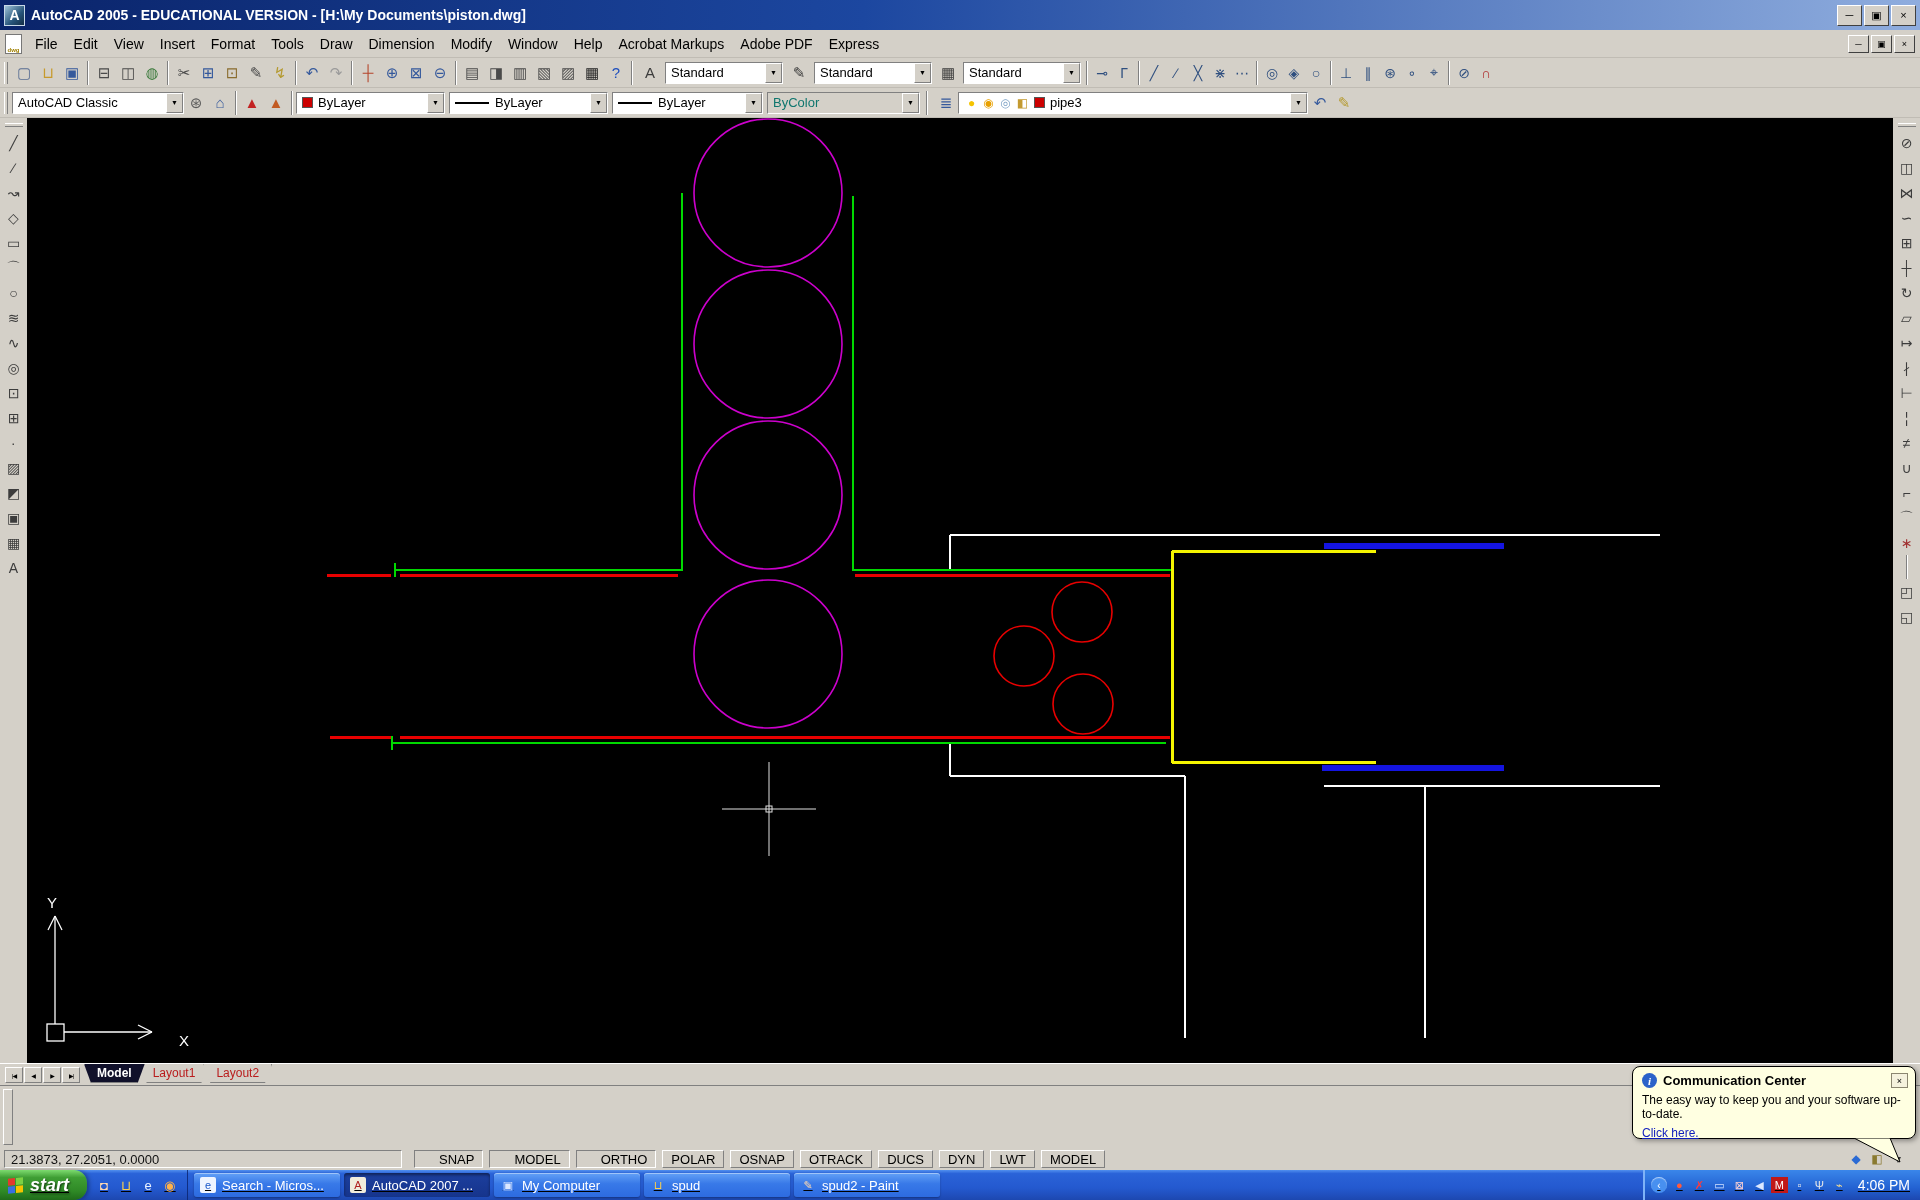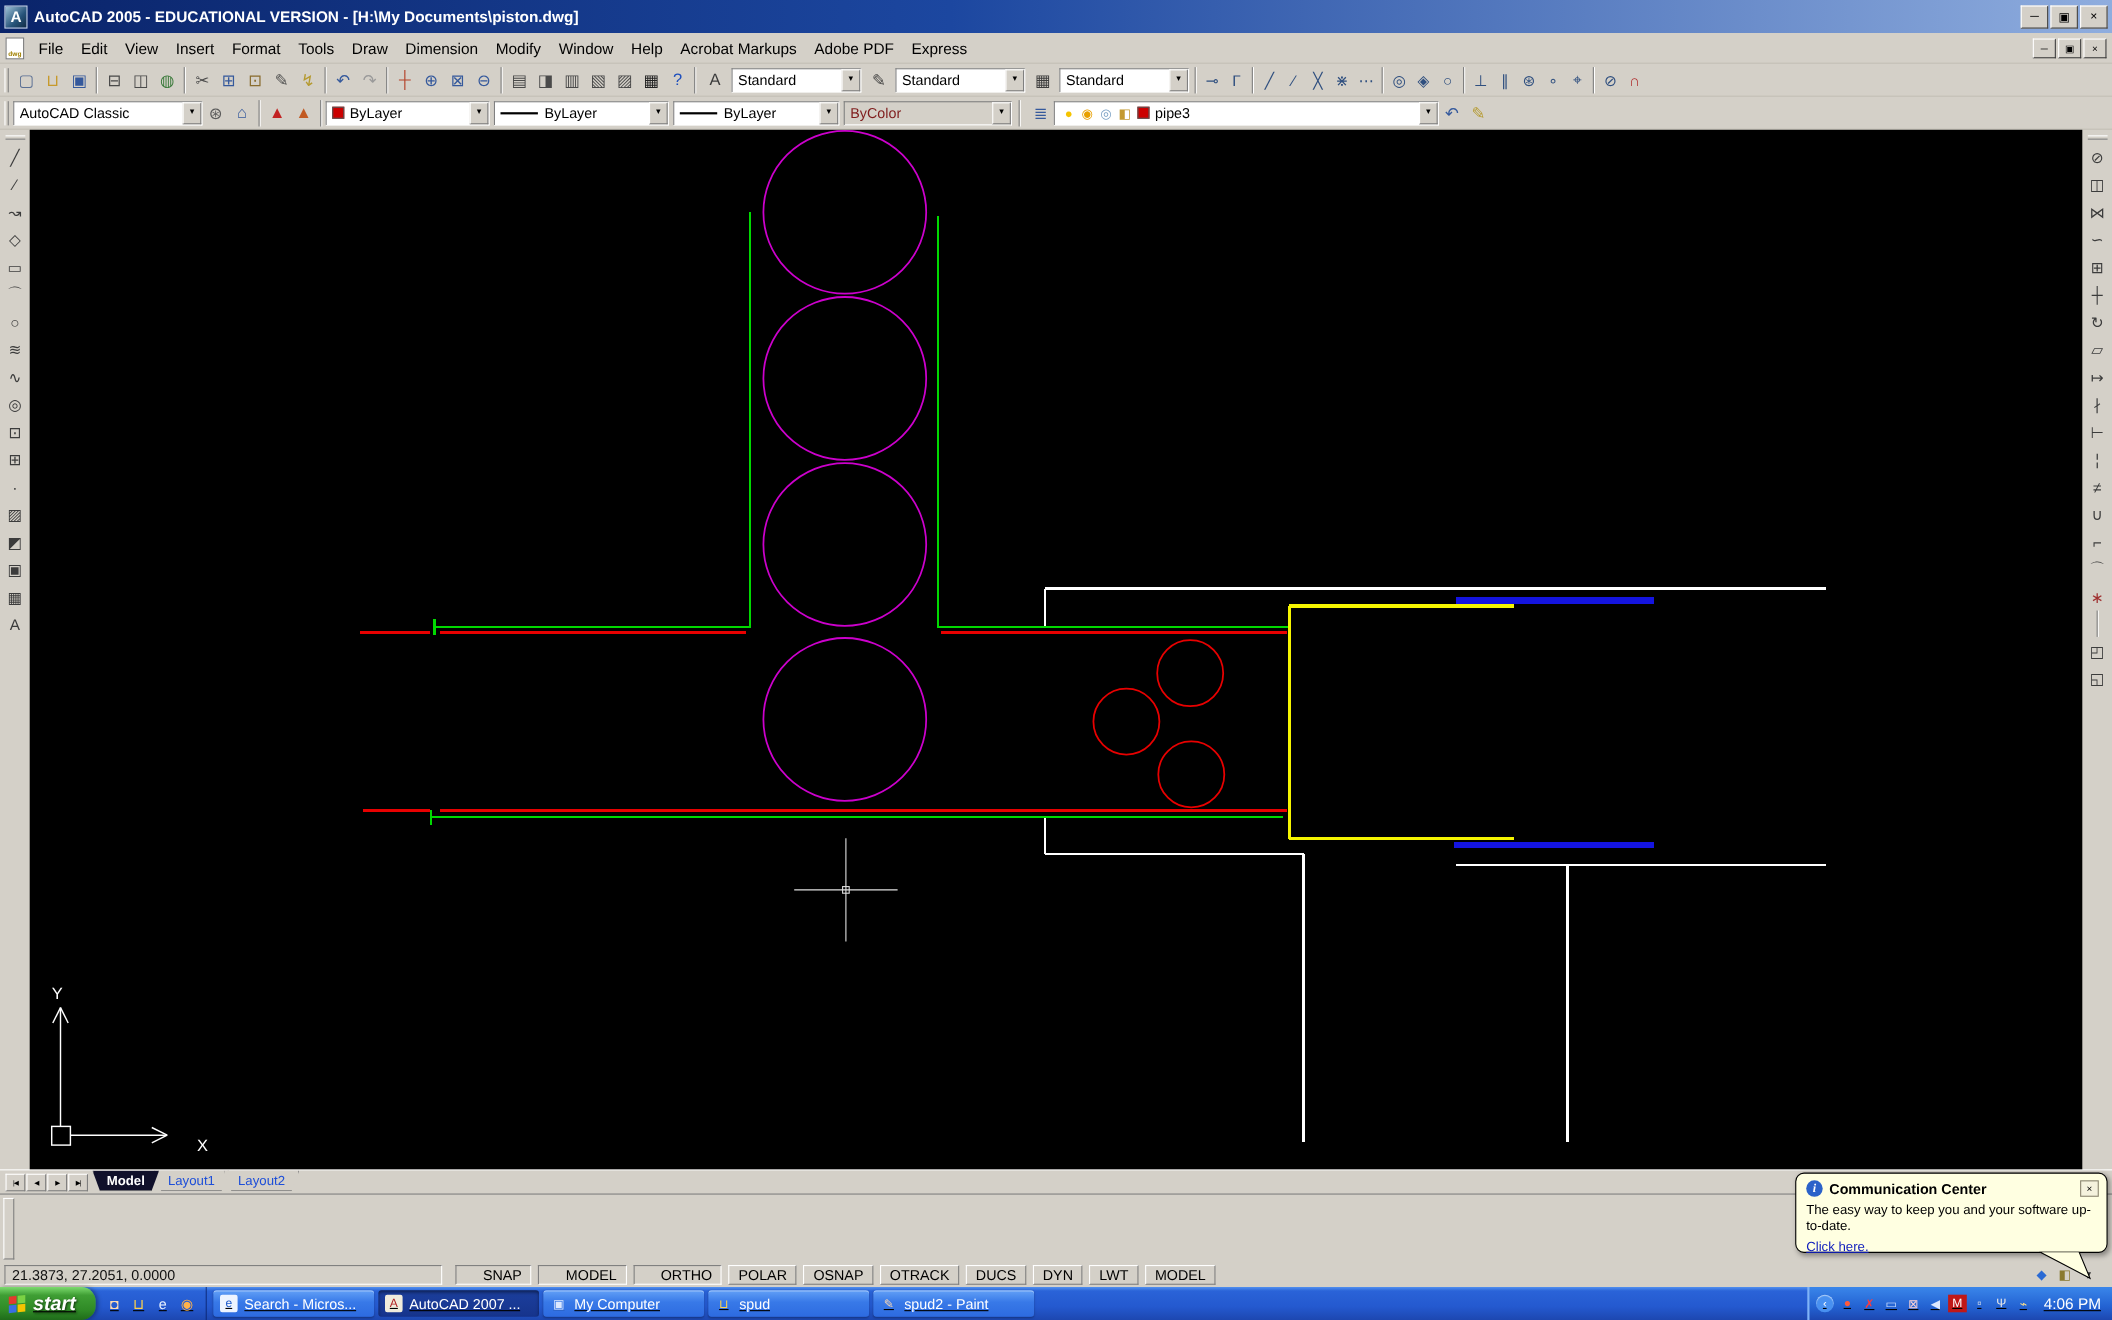--- a/index.html
+++ b/index.html
@@ -23,40 +23,40 @@
   
   .tbrow{height:30px;background:#d4d0c8;display:flex;align-items:center;padding:0 2px;flex:none;border-bottom:1px solid #c0bcb4;}
   .grip{width:4px;height:22px;border-left:1px solid #ffffff;border-right:1px solid #808080;margin:0 4px 0 2px;}
   .tb-icon{width:24px;height:24px;display:flex;align-items:center;justify-content:center;font-size:15px;color:#3c3c3c;flex:none;}
   .vsep{width:2px;height:24px;border-left:1px solid #808080;border-right:1px solid #ffffff;margin:0 3px;flex:none;}
   .osnap-strip .tb-icon{color:#2f4f7f;width:22px;font-size:14px;}
   .combo{height:22px;background:#fff;border:1px solid;border-color:#808080 #ffffff #ffffff #808080;display:flex;align-items:center;font-size:13px;padding-left:5px;color:#000;flex:none;}
   .combo .combo-val{white-space:nowrap;overflow:hidden;flex:1;}
   .combo-btn{width:17px;height:20px;margin-left:4px;background:#d4d0c8;border:1px solid;border-color:#ffffff #808080 #808080 #ffffff;font-size:7px;display:flex;align-items:center;justify-content:center;color:#000;flex:none;}
   .combo.disabled{background:#d4d0c8;}
-  .combo.disabled .combo-val{color:#7f1d1d;}
+  .combo.disabled .combo-val{color:#0f766e;}
   .swatch{width:11px;height:11px;background:#cc0000;border:1px solid #555;margin-right:5px;flex:none;}
   .line-sample{width:34px;height:0;border-top:2px solid #000;margin-right:6px;flex:none;}
   .w-std{width:118px;} .w-ws{width:172px;} .w-color{width:149px;} .w-lt{width:159px;} .w-lw{width:151px;} .w-ps{width:153px;} .w-layer{width:350px;}
   .layer-state{display:flex;align-items:center;gap:2px;margin-right:4px;}
   .layer-state .tb-icon{width:15px;font-size:12px;}
 
   
   .workspace{flex:1;display:flex;min-height:0;}
   .sidebar{width:27px;background:#d4d0c8;display:flex;flex-direction:column;align-items:center;padding-top:2px;flex:none;overflow:hidden;}
   .sidebar .tb-icon{width:24px;height:25px;font-size:14px;}
   .hgrip{width:18px;height:4px;border-top:1px solid #ffffff;border-bottom:1px solid #808080;margin:3px 0;flex:none;}
   .canvas{flex:1;background:#000;position:relative;}
   .canvas svg{position:absolute;left:0;top:0;}
 
   
   .tabrow{height:22px;background:#d4d0c8;display:flex;align-items:flex-start;padding-left:5px;flex:none;border-top:1px solid #ffffff;}
   .navbtn{width:18px;height:16px;margin-top:3px;background:#d4d0c8;border:1px solid;border-color:#ffffff #808080 #808080 #ffffff;font-size:6px;display:flex;align-items:center;justify-content:center;letter-spacing:-1px;flex:none;}
   .tabs{display:flex;margin-left:4px;}
-  .tab{height:19px;padding:2px 12px;font-size:12px;background:#d4d0c8;color:#1d4ed8;border:1px solid #808080;border-top:none;clip-path:polygon(0 0,100% 0,calc(100% - 7px) 100%,7px 100%);margin-right:-5px;}
+  .tab{height:19px;padding:2px 12px;font-size:12px;background:#d4d0c8;color:#b91c1c;border:1px solid #808080;border-top:none;clip-path:polygon(0 0,100% 0,calc(100% - 7px) 100%,7px 100%);margin-right:-5px;}
   .tab.active{background:#10102a;color:#fff;font-weight:bold;z-index:2;}
 
   
   .cmdrow{height:63px;background:#d4d0c8;display:flex;padding:3px;gap:3px;flex:none;border-top:1px solid #808080;}
   .cmd-grip{width:10px;background:#d4d0c8;border:1px solid;border-color:#ffffff #808080 #808080 #ffffff;flex:none;}
   .cmd-main{flex:1;display:flex;flex-direction:column;gap:2px;min-width:0;}
   .cmd-box{flex:1;background:#ffffff;border:1px solid;border-color:#808080 #ffffff #ffffff #808080;font-family:"Liberation Mono",monospace;font-size:14px;padding:3px 6px;color:#000;white-space:nowrap;overflow:hidden;}
 
   
   .statusbar{height:22px;background:#d4d0c8;display:flex;align-items:center;padding:0 4px;font-size:13px;flex:none;}

